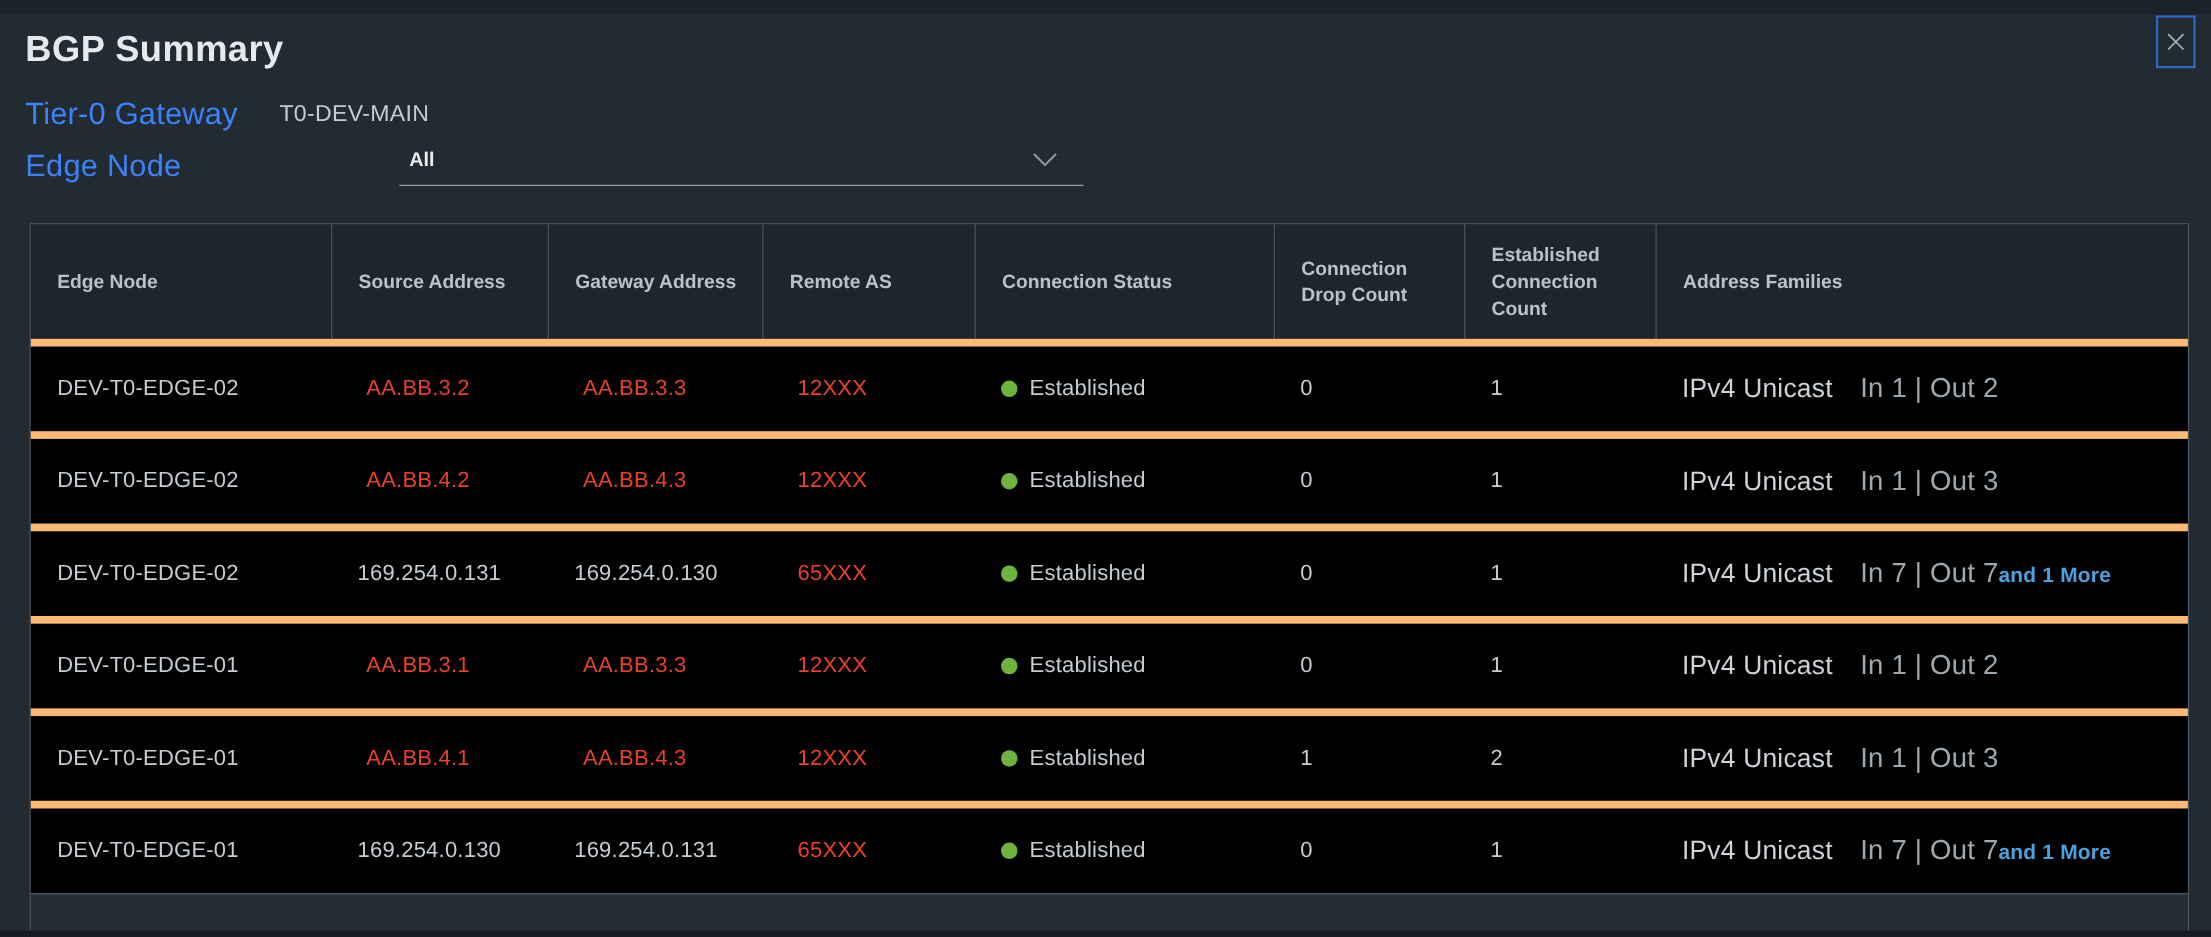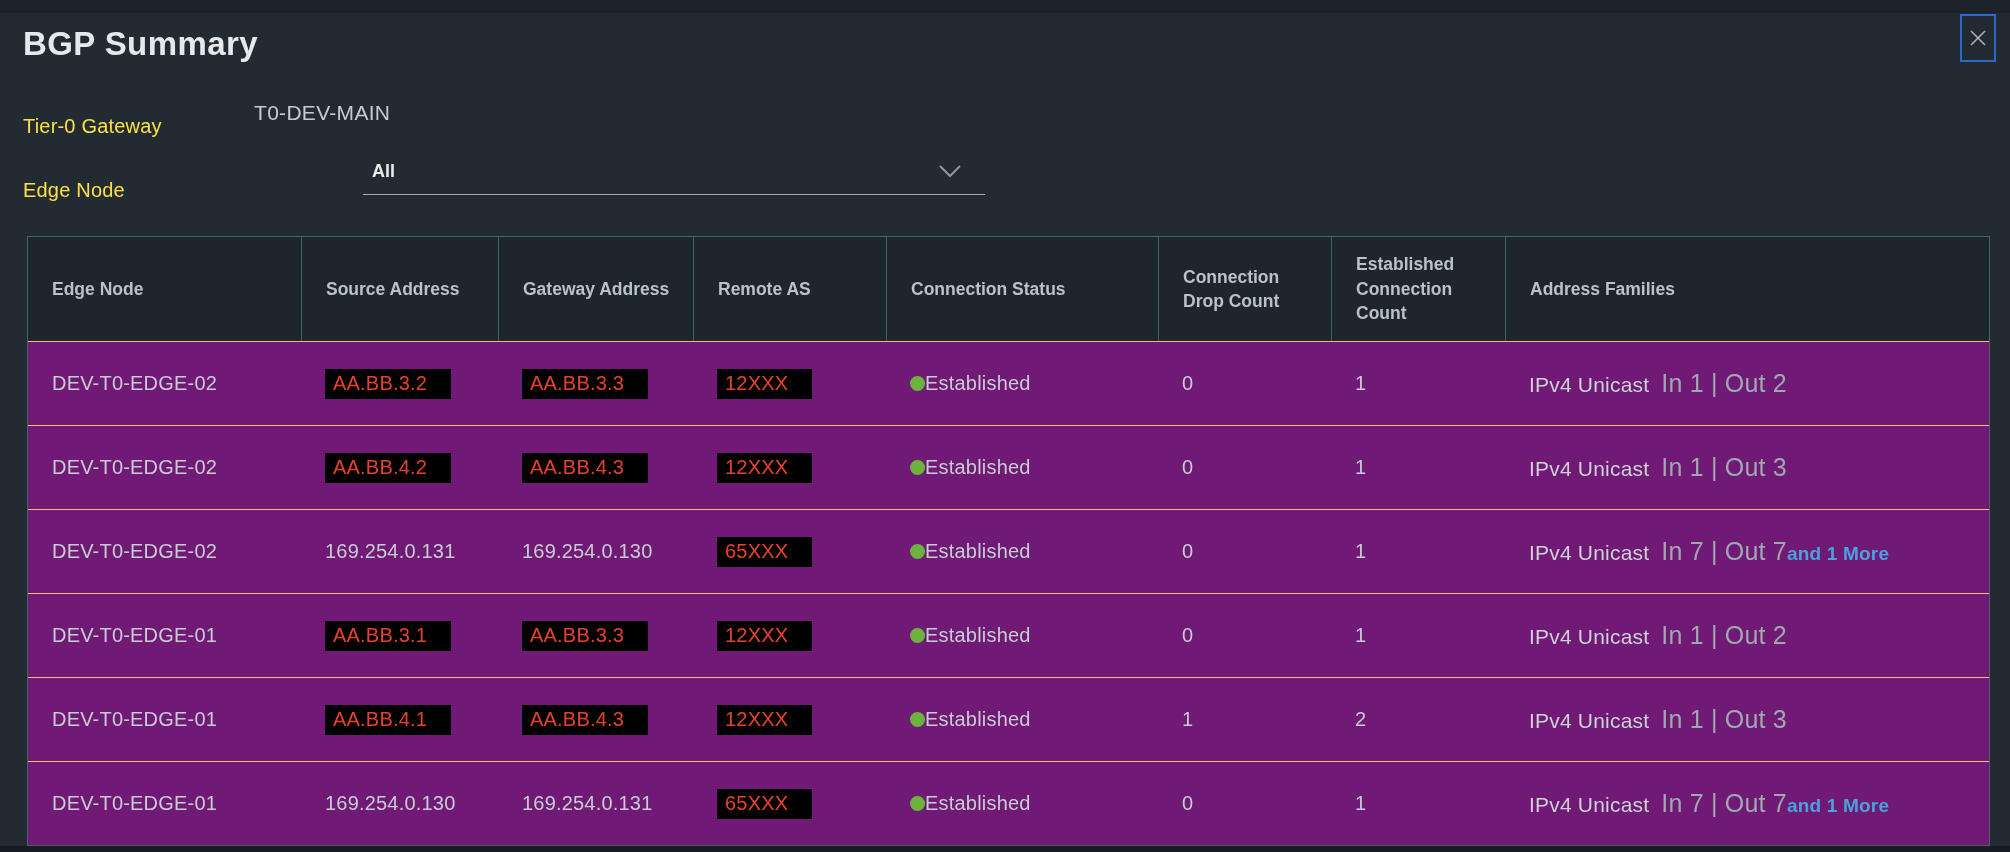--- a/index.html
+++ b/index.html
@@ -28,21 +28,21 @@
     border:2px solid var(--color-close_button_border, #2e68c8);
     display:flex; align-items:center; justify-content:center;
     cursor:pointer; padding:0;
   }
   .close-btn svg { display:block; }
 
   
   .filters { margin:22px 0 0 23px; }
   .filter-row { display:flex; align-items:center; min-height:33px; }
   .filter-row + .filter-row { margin-top:13px; }
-  .filter-label { font-size:20px; color:#fde047; letter-spacing:.2px;margin-top:28px; }
+  .filter-label { font-size:28px; color:#3b82f6; letter-spacing:.2px; }
   .filter-label.gw { width:231px; }
   .filter-label.en { width:340px; }
   .filter-value { font-size:21px; color:#c5cbd2; letter-spacing:.3px; }
   .dropdown {
     position:relative;
     width:622px;
     border-bottom:1px solid #a7afb6;
     padding:2px 0 12px 9px;
     cursor:pointer;
   }
@@ -64,37 +64,37 @@
     display:flex; align-items:center;
     padding:0 14px 0 24px;
     font-size:17.5px; font-weight:700; line-height:1.4;
     color:#b9c2ca;
     border-left:1px solid #4e585f;
   }
   .th:first-child { border-left:none; }
   .trow {
     height:84px;
     align-items:center;
-    border-top:1px solid #fdba74;
-    background:#701a75;
+    border-top:7px solid #fdba74;
+    background:#000000;
   }
   .td { padding-left:24px; font-size:20px; color:#c6ccd3; letter-spacing:.2px; white-space:nowrap; }
   .cell-text.redacted {
     background:var(--color-redacted_bg, #000);
     color:var(--color-redacted_text, #e8412b);
     padding:3px 24px 4px 8px;
     display:inline-block;
   }
-  .status-cell { display:flex; align-items:center; }
+  .status-cell { display:flex; align-items:center; gap:11px; }
   .status-dot {
     width:15px; height:15px; border-radius:50%;
     background:var(--color-status_established, #6db33e);
     flex:0 0 auto;
   }
-  .af-name { font-size:21px; font-weight:500; color:#ccd2d8; margin-right:12px; }
+  .af-name { font-size:24px; font-weight:500; color:#ccd2d8; margin-right:25px; }
   .af-counts { font-size:25px; color:#9ea8b0; }
   .af-more {
     font-size:19px; font-weight:600;
     color:var(--color-link, #4aa1dd);
     margin-left:0; cursor:pointer;
   }
   .table-filler { height:44px; background:#252e36; border-top:1px solid #505a62; }
 </style>
 </head>
 <body>

